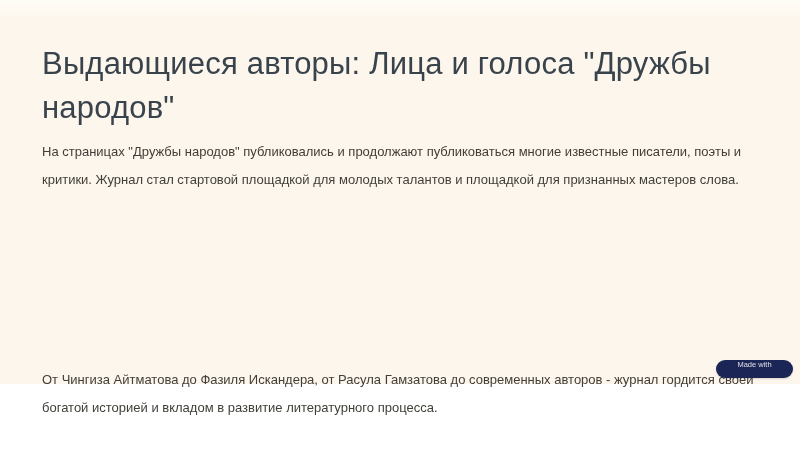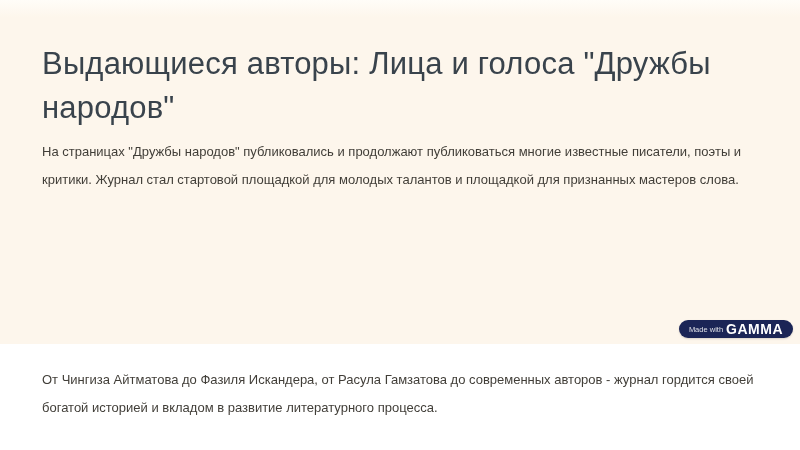--- a/index.html
+++ b/index.html
@@ -14,21 +14,21 @@
   html, body { margin: 0; padding: 0; }
   body {
     width: 800px;
     height: 450px;
     overflow: hidden;
     font-family: "Liberation Sans", "DejaVu Sans", sans-serif;
   }
   .slide {
     position: relative;
     width: 800px;
-    height: 344px;
+    height: 384px;
     background: linear-gradient(180deg, var(--bg-top) 0%, var(--bg) 5%, var(--bg) 100%);
   }
   .page-title {
     position: absolute;
     left: 42px;
     top: 42px;
     width: 716px;
     margin: 0;
     font-size: 31px;
     line-height: 44px;
@@ -48,28 +48,29 @@
   }
   .para.intro   { top: 138px; }
   .para.closing { top: 366px; }
   .gamma-badge {
     position: absolute;
     right: 7px;
     bottom: 6px;
     height: 18px;
     display: flex;
     align-items: center;
-    gap: 3px;
+    gap: 12px;
     padding: 0 10px;
     border-radius: 9px;
     background: var(--badge-bg);
     color: var(--badge-text);
     cursor: pointer;
     box-shadow: 0 1px 2px rgba(0,0,0,0.15);
     user-select: none;
+    flex-direction: column;
   }
   .gamma-badge .prefix {
     font-size: 7.5px;
     font-weight: 400;
     opacity: 0.85;
     white-space: nowrap;
   }
   .gamma-badge .brand {
     font-size: 14px;
     font-weight: 700;

